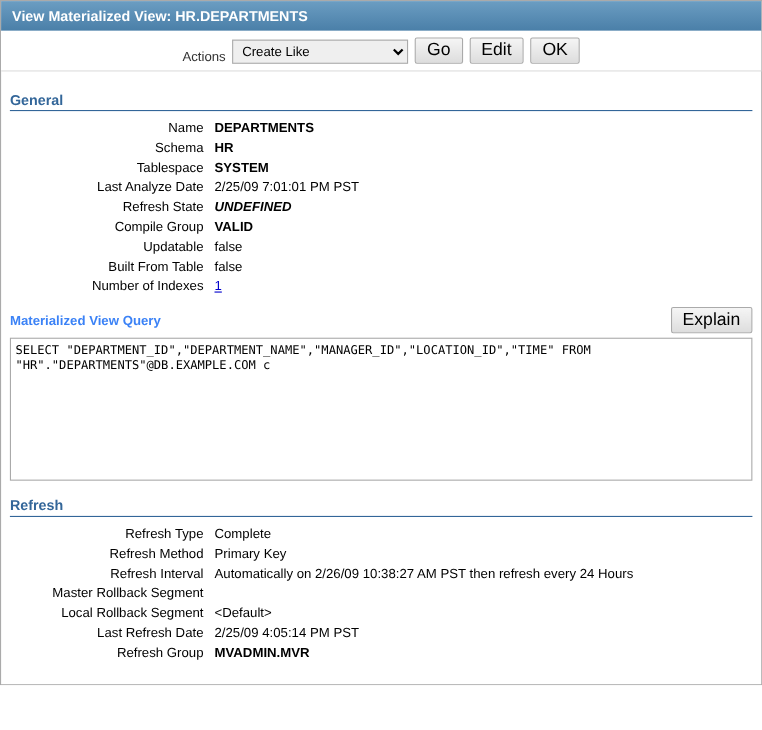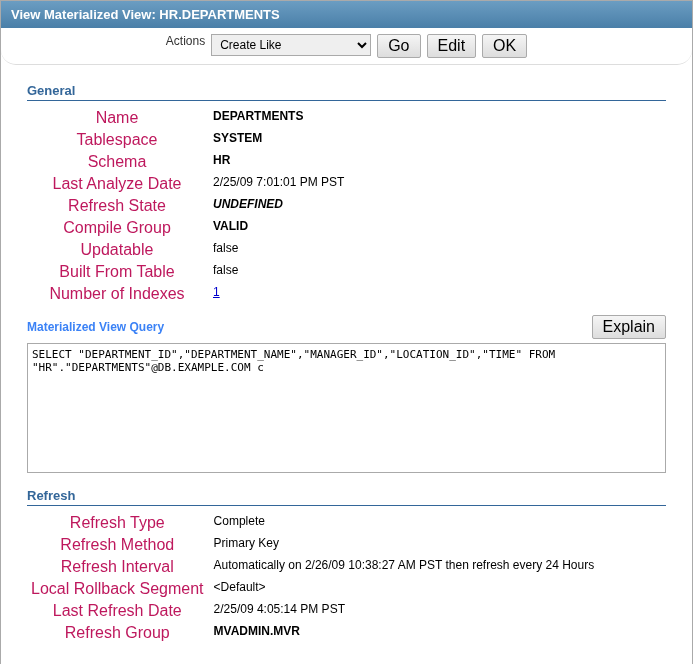--- a/index.html
+++ b/index.html
@@ -16,70 +16,69 @@
     }
     .title-bar {
       background: linear-gradient(to bottom, #6b9dc2, #4a7fa8);
       color: #fff;
       padding: 6px 10px;
       font-size: 13px;
       font-weight: bold;
     }
     .toolbar {
       display: flex;
-      align-items: flex-start;
+      align-items: flex-end;
       justify-content: center;
       padding: 6px 10px;
       background: #fff;
       border-bottom: 1px solid #ddd;
       gap: 6px;
-      border-radius: 15px;
     }
     .toolbar-label {
       color: #333;
       font-size: 12px;
     }
     .toolbar select {
       font-size: 12px;
       padding: 2px 4px;
       border: 1px solid #aaa;
       width: 160px;
     }
     .btn {
       font-size: 16px;
       padding: 2px 10px;
       border: 1px solid #aaa;
       background: linear-gradient(to bottom, #f5f5f5, #ddd);
       cursor: pointer;
       border-radius: 2px;
     }
     .content {
-      padding: 10px 26px;
+      padding: 10px 8px;
     }
     .section-title {
       color: #336699;
       font-size: 13px;
       font-weight: bold;
       margin: 8px 0 6px 0;
       border-bottom: 1px solid #336699;
       padding-bottom: 2px;
     }
     .info-table {
       width: 100%;
       border-collapse: collapse;
       margin-bottom: 10px;
     }
     .info-table td {
       padding: 2px 4px;
       vertical-align: top;
     }
     .info-table td.label {
-      text-align: center;
-      color: #be185d;
-      font-size: 16px;
+      text-align: right;
+      color: #000000;
+      font-size: 12px;
       white-space: nowrap;
       width: 180px;
     }
     .info-table td.value {
       font-size: 12px;
       color: #000;
       padding-left: 6px;
     }
     .value-link { color: #0000cc; text-decoration: underline; cursor: pointer; }
     .value-valid { color: #336699; font-weight: bold; }
@@ -141,26 +140,26 @@
 
     <div class="section-title">General</div>
 
     <table class="info-table">
       <tbody>
         <tr>
           <td class="label">Name</td>
           <td class="value"><strong>DEPARTMENTS</strong></td>
         </tr>
         <tr>
+          <td class="label">Schema</td>
+          <td class="value"><strong>HR</strong></td>
+        </tr>
+        <tr>
           <td class="label">Tablespace</td>
           <td class="value"><strong>SYSTEM</strong></td>
-        </tr>
-        <tr>
-          <td class="label">Schema</td>
-          <td class="value"><strong>HR</strong></td>
         </tr>
         <tr>
           <td class="label">Last Analyze Date</td>
           <td class="value">2/25/09 7:01:01 PM PST</td>
         </tr>
         <tr>
           <td class="label">Refresh State</td>
           <td class="value value-undefined">UNDEFINED</td>
         </tr>
         <tr>
@@ -202,20 +201,24 @@
         </tr>
         <tr>
           <td class="label">Refresh Method</td>
           <td class="value">Primary Key</td>
         </tr>
         <tr>
           <td class="label">Refresh Interval</td>
           <td class="value refresh-interval-value">Automatically on 2/26/09 10:38:27 AM PST then refresh every 24 Hours</td>
         </tr>
         <tr>
+          <td class="label">Master Rollback Segment</td>
+          <td class="value"></td>
+        </tr>
+        <tr>
           <td class="label">Local Rollback Segment</td>
           <td class="value">&lt;Default&gt;</td>
         </tr>
         <tr>
           <td class="label">Last Refresh Date</td>
           <td class="value">2/25/09 4:05:14 PM PST</td>
         </tr>
         <tr>
           <td class="label">Refresh Group</td>
           <td class="value"><strong>MVADMIN.MVR</strong></td>

